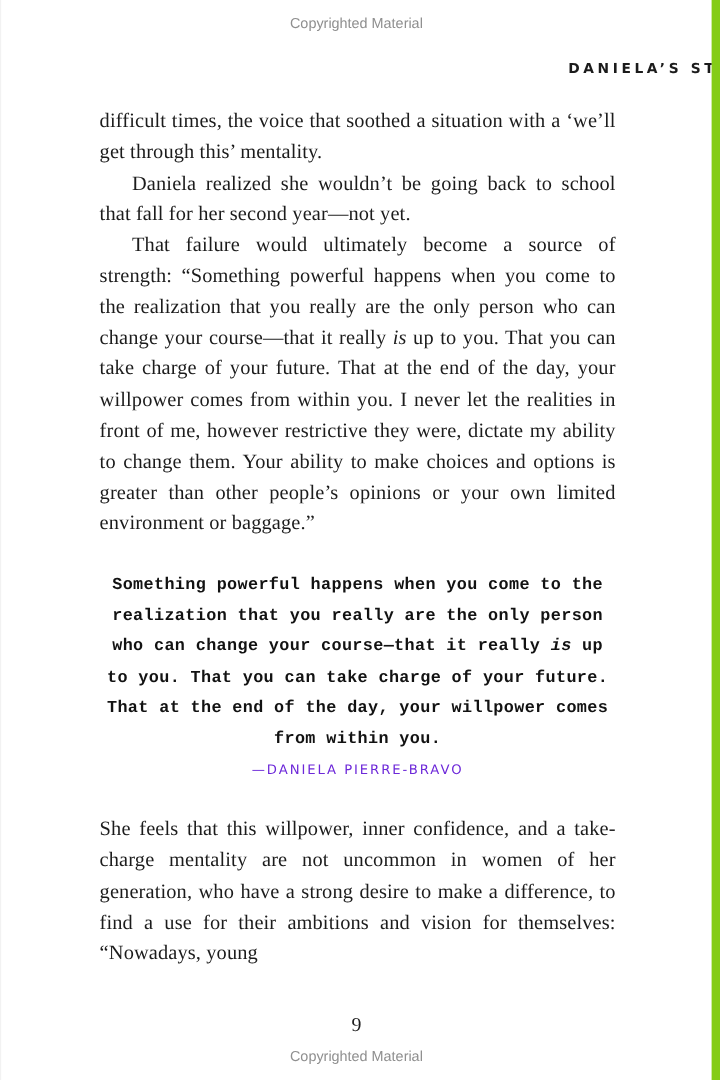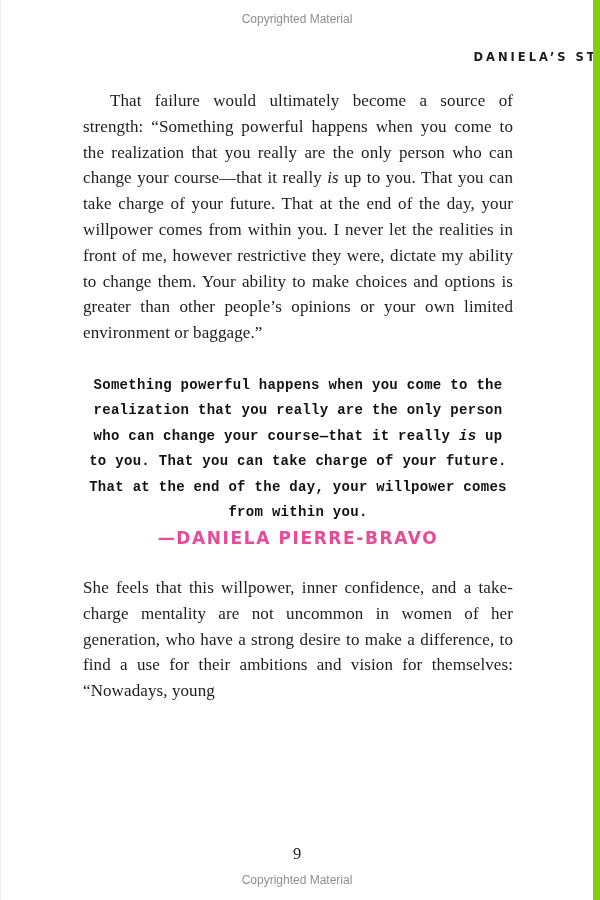--- a/index.html
+++ b/index.html
@@ -54,45 +54,47 @@
   .pullquote-text {
     font-family:Liberation Mono, monospace;
     font-weight:bold;
     font-size:14px;
     line-height:25.5px;
     letter-spacing:0.3px;
     color:#121212;
   }
   .pullquote-attribution {
     font-family:"DejaVu Sans", sans-serif;
-    font-weight:bold;
-    font-size:17px;
+    font-weight:normal;
+    font-size:11px;
     line-height:25px;
     letter-spacing:1.6px;
-    color:#ec4899;
+    color:#6d28d9;
   }
   .page-number {
     position:absolute; bottom:36px; left:0; width:100%;
     text-align:center;
     font-size:16.5px;
     color:#1c1c1c;
   }
 </style>
 </head>
 <body>
 
 <div class="page">
 
   <div class="copyright top">Copyrighted Material</div>
 
   <div class="running-header">DANIELA’S STORY</div>
 
   <div class="content">
 
     <div class="body-text">
+      <p>difficult times, the voice that soothed a situation with a ‘we’ll get through this’ mentality.</p>
+      <p class="indent">Daniela realized she wouldn’t be going back to school that fall for her second year—not yet.</p>
       <p class="indent">That failure would ultimately become a source of strength: “Something powerful happens when you come to the realization that you really are the only person who can change your course—that it really <em>is</em> up to you. That you can take charge of your future. That at the end of the day, your willpower comes from within you. I never let the realities in front of me, however restrictive they were, dictate my ability to change them. Your ability to make choices and options is greater than other people’s opinions or your own limited environment or baggage.”</p>
     </div>
 
     <div class="pullquote">
       <div class="pullquote-text">Something powerful happens when you come to the realization that you really are the only person who can change your course—that it really <em>is</em> up to you. That you can take charge of your future. That at the end of the day, your willpower comes from within you.</div>
       <div class="pullquote-attribution">—DANIELA PIERRE-BRAVO</div>
     </div>
 
     <div class="body-text">
       <p>She feels that this willpower, inner confidence, and a take-charge mentality are not uncommon in women of her generation, who have a strong desire to make a difference, to find a use for their ambitions and vision for themselves: “Nowadays, young</p>

